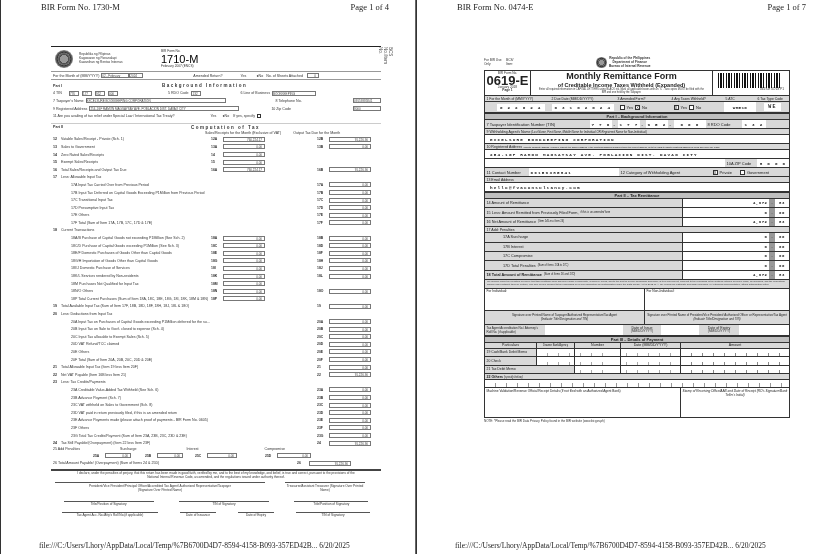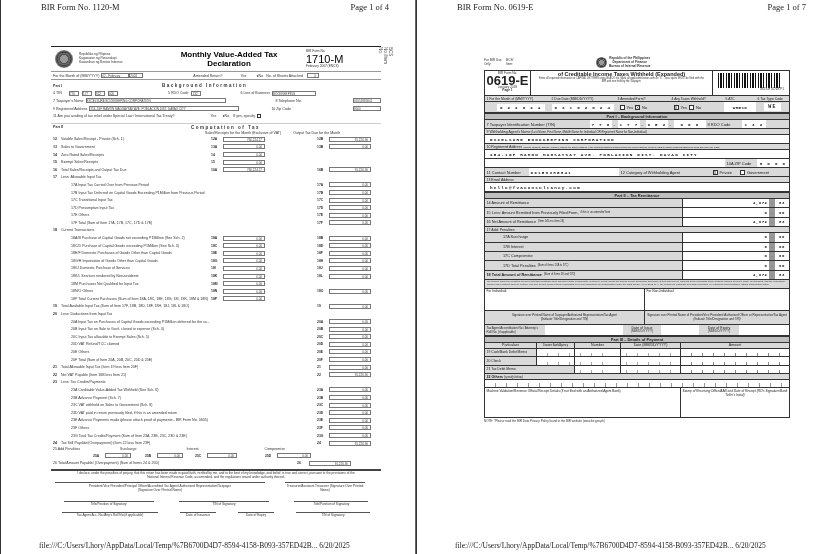--- a/index.html
+++ b/index.html
@@ -31,33 +31,32 @@
 .f2 .sec{background:#bfbfbf;font-weight:bold;text-align:center;font-size:4px;border:0.7px solid #333;border-top:1.5px solid #333}
 .mono{font-family:"Liberation Mono",monospace;font-weight:bold;letter-spacing:1.2px;font-size:4.3px}
 .chk{display:inline-block;width:5px;height:5px;border:0.6px solid #333;background:#fff;text-align:center;font-size:4px;line-height:4.5px;margin:0 2px}
 .barcode{background:repeating-linear-gradient(90deg,#111 0 1px,#fff 1px 2px,#111 2px 4px,#fff 4px 5px,#111 5px 6px,#fff 6px 8px);height:15px;width:64px}
 .amt{justify-content:flex-end;font-weight:bold}
 </style>
 </head>
 <body>
 
 <div class="page" id="p1">
-  <div class="hdr l">BIR Form No. 1120-M</div>
+  <div class="hdr l">BIR Form No. 1730-M</div>
   <div class="hdr r">Page 1 of 4</div>
 
   <div class="f1">
     <div class="topline"></div>
     <div style="display:flex;align-items:center;height:24px;position:relative">
       <span class="seal" style="margin:0 6px 0 4px"></span>
       <div class="tiny" style="width:60px">
         <div>Republika ng Pilipinas</div>
         <div>Kagawaran ng Pananalapi</div>
         <div>Kawanihan ng Rentas Internas</div>
       </div>
-      <div style="width:110px;font-weight:bold;font-size:8px;text-align:center;line-height:9px;margin-left:35px">Monthly Value-Added Tax Declaration</div>
       <div style="margin-left:22px">
         <div class="tiny">BIR Form No.</div>
         <div style="font-size:11px;line-height:11px">1710-M</div>
         <div class="tiny">February 2007 (ENCS)</div>
       </div>
       <div style="position:absolute;right:-12px;top:0;writing-mode:vertical-rl;font-size:4.5px;color:#444">BCS No./Item No.</div>
     </div>
     <div class="row" style="border-top:0.5px solid #999;border-bottom:0.5px solid #999;height:9px">
       <span class="lbl">For the Month of (MM/YYYY)</span>
       <span class="box" style="margin-left:2px;width:28px;text-align:left">02 - February</span>
@@ -528,21 +527,21 @@
       <span style="border-top:0.5px solid #555;width:36px;text-align:center">Date of Issuance</span>
       <span style="border-top:0.5px solid #555;width:36px;text-align:center">Date of Expiry</span>
       <span style="border-top:0.5px solid #555;width:74px;text-align:center">TIN of Signatory</span>
     </div>
   </div>
 
   <div class="ftr">file:///C:/Users/Lhory/AppData/Local/Temp/%7B6700D4D7-8594-4158-B093-357ED42B...   6/20/2025</div>
 </div>
 
 <div class="page" id="p2">
-  <div class="hdr l">BIR Form No. 0619-E</div>
+  <div class="hdr l">BIR Form No. 0474-E</div>
   <div class="hdr r">Page 1 of 7</div>
 
   <div class="f2">
     <div style="display:flex;align-items:center;height:14px">
       <div class="tiny" style="width:22px">For BIR Use Only</div>
       <div class="tiny" style="width:12px">BCS/ Item:</div>
       <div style="margin-left:78px;display:flex;align-items:center">
         <span class="seal" style="width:11px;height:11px"></span>
         <div class="tiny" style="margin-left:2px;font-weight:bold;text-align:center">
           <div>Republic of the Philippines</div>
@@ -552,20 +551,21 @@
       </div>
     </div>
     <div class="bd" style="display:flex;height:26px;border-width:1px">
       <div style="width:46px;text-align:center;border-right:0.7px solid #333;padding-top:1px">
         <div class="tiny">BIR Form No.</div>
         <div style="font-weight:bold;font-size:13px;line-height:10px">0619-E</div>
         <div class="tiny">January 2018</div>
         <div class="tiny" style="font-weight:bold">Page 1</div>
       </div>
       <div style="flex:1;text-align:center;border-right:0.7px solid #333">
+        <div style="font-weight:bold;font-size:9px;line-height:11px">Monthly Remittance Form</div>
         <div style="font-weight:bold;font-size:5.5px">of Creditable Income Taxes Withheld (Expanded)</div>
         <div class="tiny" style="font-size:2.6px;padding:1px 6px">Enter all required information in CAPITAL LETTERS using BLACK ink. Mark all applicable boxes with an "X". Two copies MUST be filed with the BIR and one held by the Taxpayer.</div>
       </div>
       <div style="width:76px;padding:2px 5px">
         <div class="barcode"></div>
         <div class="tiny" style="text-align:right">0619-E 01/18 P1</div>
       </div>
     </div>
 
     <div class="r g" style="font-size:3.4px">

